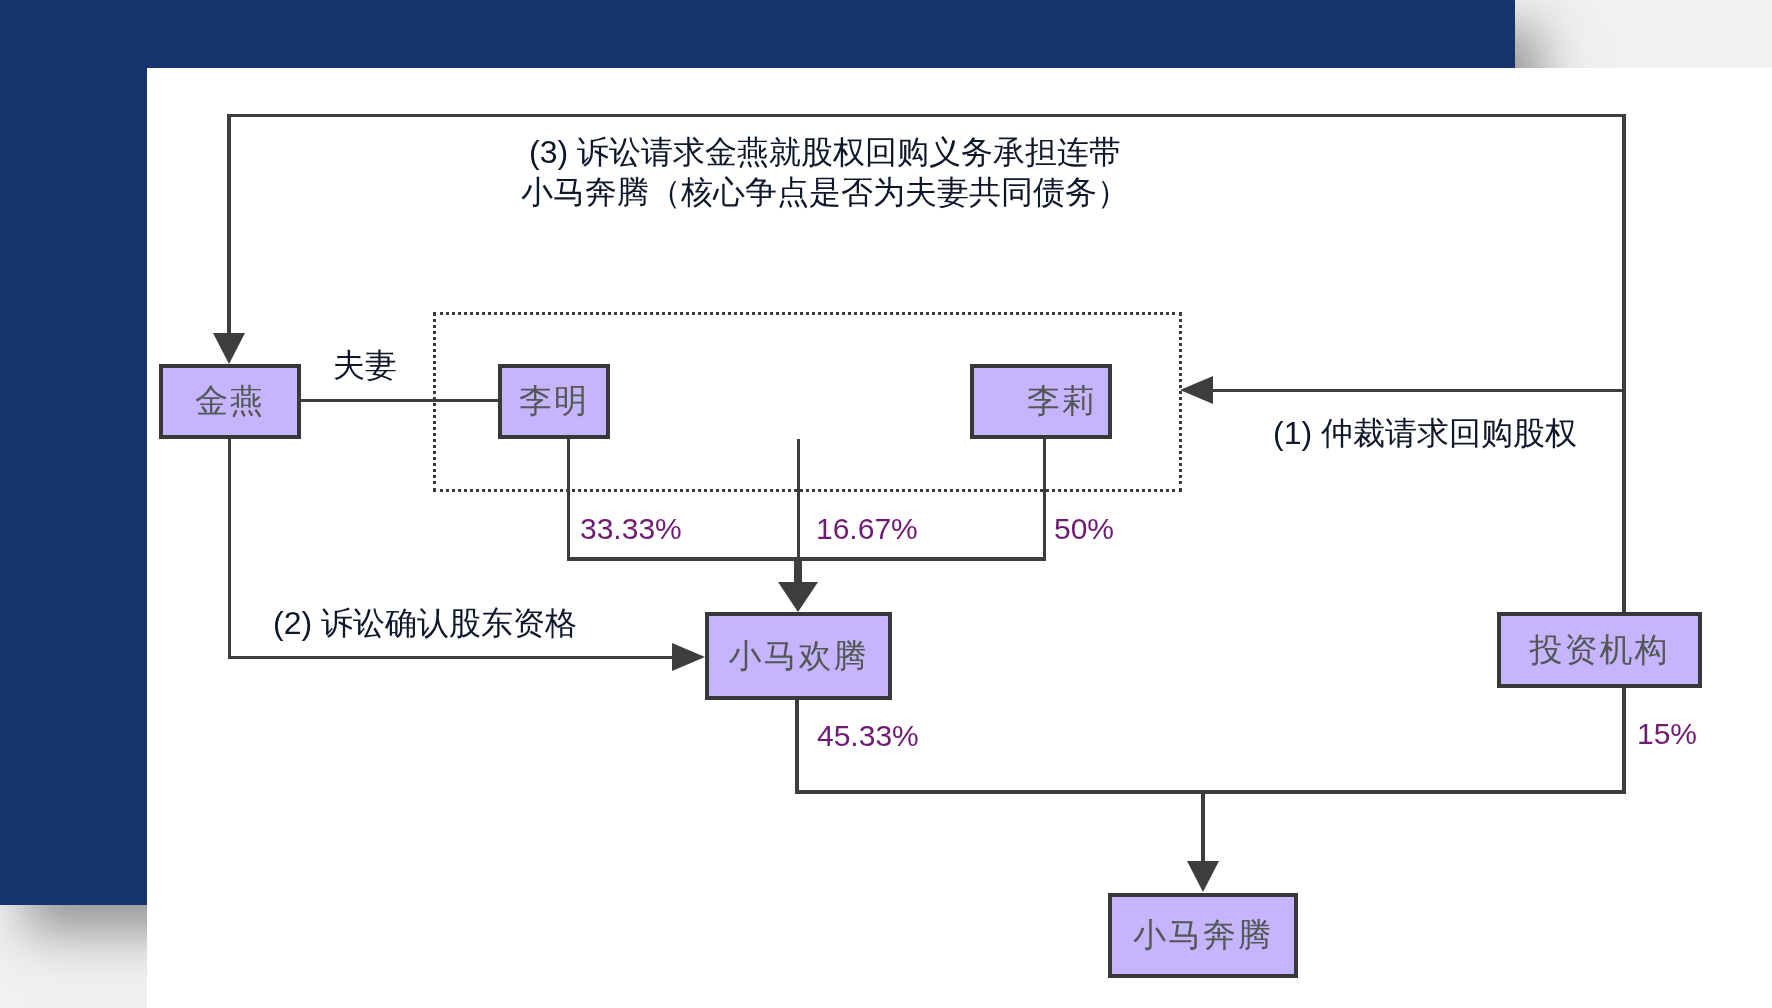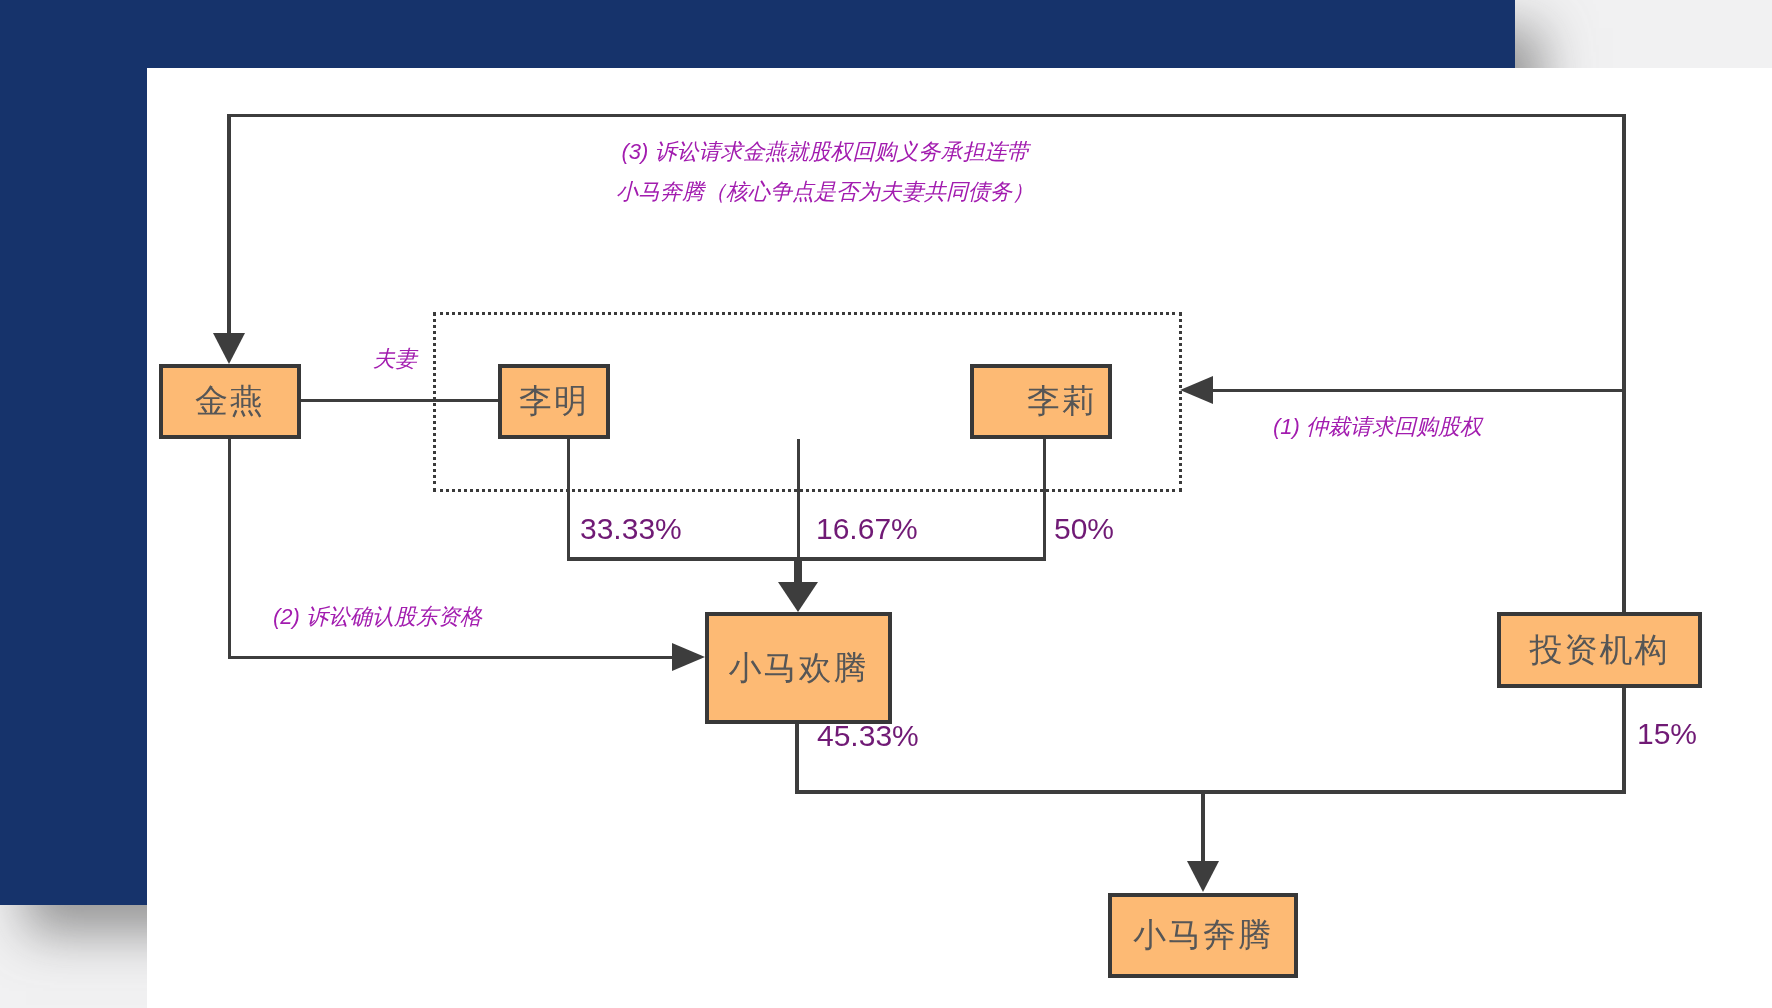--- a/index.html
+++ b/index.html
@@ -28,35 +28,35 @@
   .ah-down-lg{border-left:20px solid transparent;border-right:20px solid transparent;border-top:30px solid #3d3d3d;}
   .ah-left{border-top:14px solid transparent;border-bottom:14px solid transparent;border-right:33px solid #3d3d3d;}
   .ah-right{border-top:14px solid transparent;border-bottom:14px solid transparent;border-left:33px solid #3d3d3d;}
   
   .dotted-box{
     position:absolute;left:433px;top:312px;width:743px;height:174px;
     border:3px dotted #3a3a3a;background:transparent;
   }
   
   .node{
-    position:absolute;background:#fdba74;border:4px solid #383838;
+    position:absolute;background:#c4b5fd;border:4px solid #383838;
     display:flex;align-items:center;justify-content:center;
     font-size:33px;color:#565656;letter-spacing:2px;box-sizing:border-box;
   }
   .node-jinyan{left:159px;top:364px;width:142px;height:75px;}
   .node-liming{left:498px;top:364px;width:112px;height:75px;}
   .node-limou{left:728px;top:364px;width:142px;height:75px;}
   .node-lili{left:970px;top:364px;width:142px;height:75px;padding-left:42px;}
-  .node-huanteng{left:705px;top:612px;width:187px;height:112px;}
+  .node-huanteng{left:705px;top:612px;width:187px;height:88px;}
   .node-investor{left:1497px;top:612px;width:205px;height:76px;}
   .node-benteng{left:1108px;top:893px;width:190px;height:85px;}
   
-  .lbl{position:absolute;color:#a21caf;font-size:22px;white-space:nowrap;font-style:italic;}
+  .lbl{position:absolute;color:#0f172a;font-size:32px;white-space:nowrap;}
   .claim3{left:430px;top:132px;width:790px;text-align:center;line-height:40px;white-space:normal;}
-  .spouse{left:333px;top:344px;margin-left:40px;}
+  .spouse{left:333px;top:344px;}
   .claim1{left:1273px;top:412px;}
   .claim2{left:273px;top:602px;}
   .pct{position:absolute;color:#701a75;font-size:30px;white-space:nowrap;}
 </style>
 </head>
 <body>
 
 <div class="stage">
 
   <div class="accent-rect"></div>

